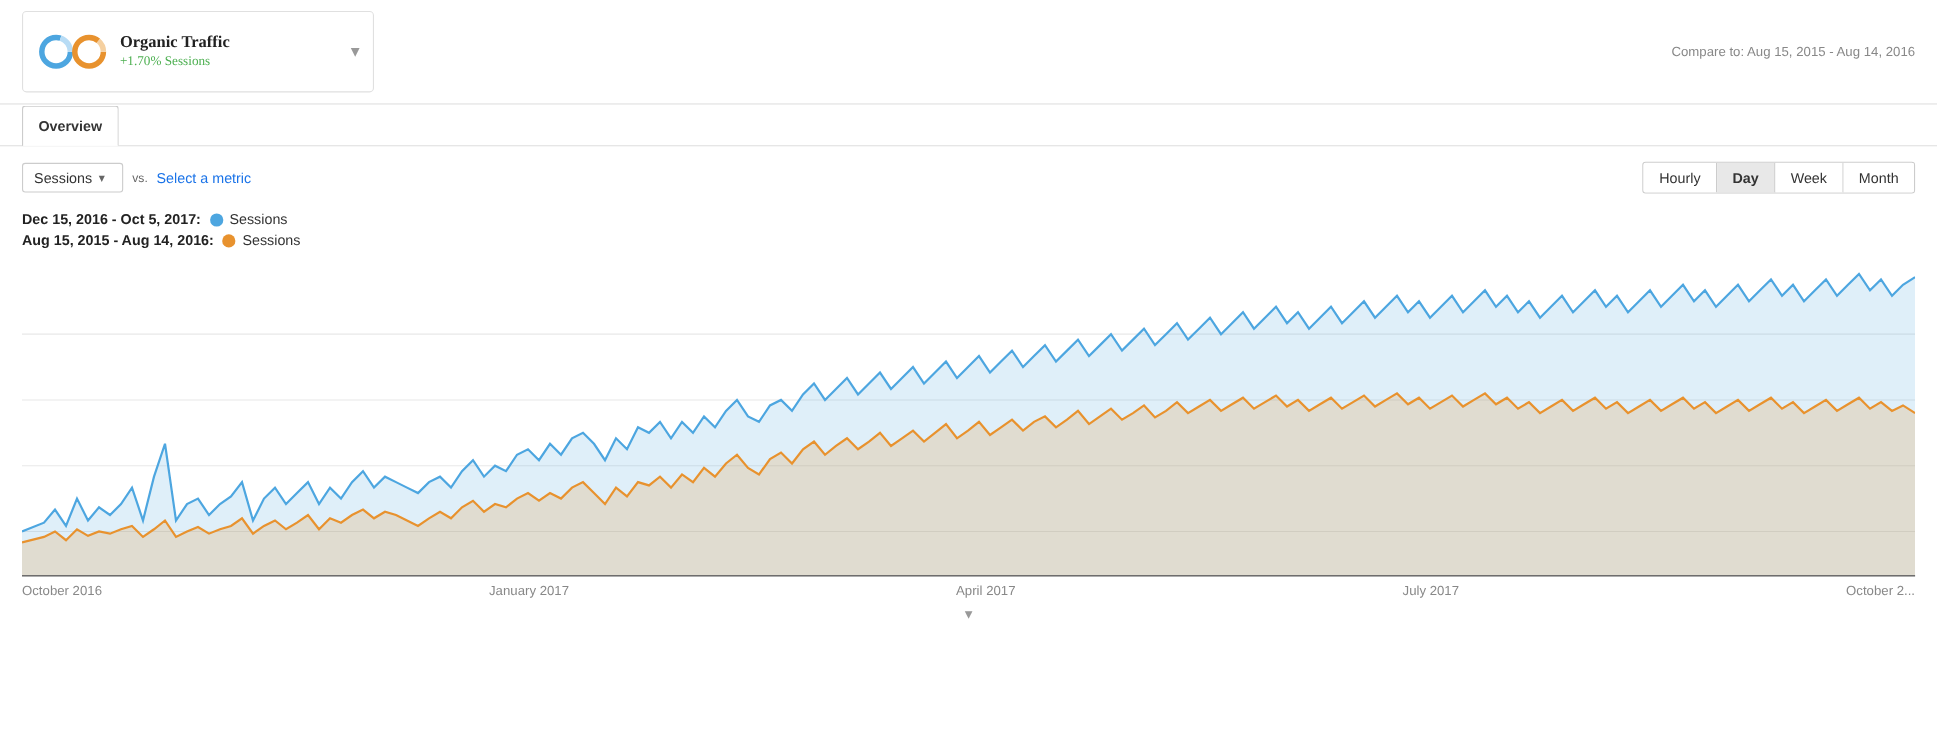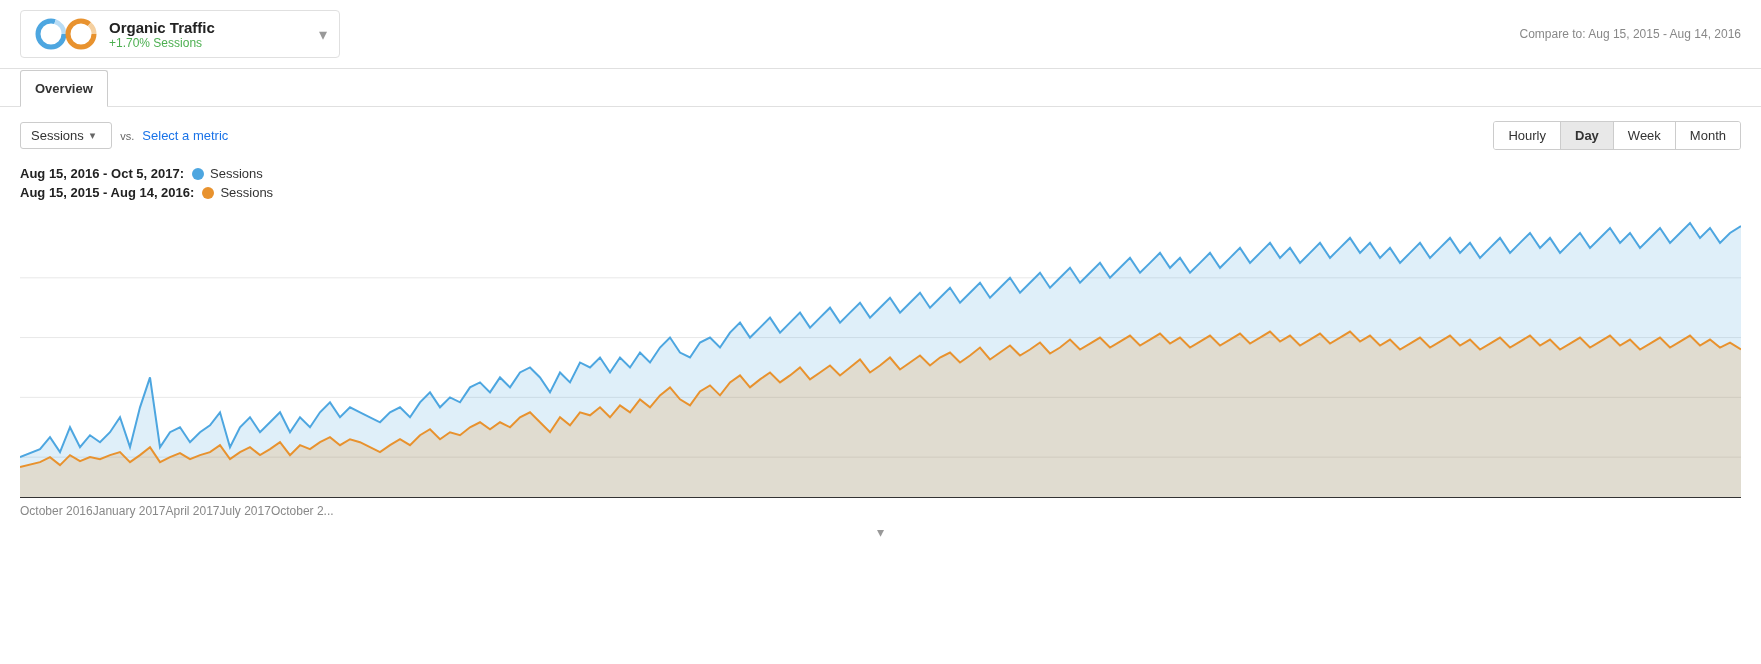--- a/index.html
+++ b/index.html
@@ -10,24 +10,25 @@
       align-items: center;
       padding: 10px 20px;
       border-bottom: 1px solid #e0e0e0;
     }
 
     .segment-box {
       display: flex;
       align-items: center;
       border: 1px solid #e0e0e0;
       border-radius: 4px;
-      padding: 5px 12px;
+      padding: 18px 12px;
       min-width: 320px;
       position: relative;
       cursor: pointer;
+      font-family: Liberation Serif, serif;
     }
 
     .segment-icons {
       display: flex;
       margin-right: 10px;
     }
 
     .donut {
       width: 36px;
       height: 36px;
@@ -221,20 +222,21 @@
       border-bottom: 1px solid #333;
     }
 
     .chart-svg {
       width: 100%;
       height: 100%;
     }
 
     .x-axis {
       display: flex;
+      justify-content: space-between;
       padding: 6px 20px 0;
       color: #888;
       font-size: 12px;
     }
 
     .scrollbar-area {
       display: flex;
       justify-content: center;
       padding: 6px 0 4px;
     }
@@ -295,21 +297,21 @@
   <div class="time-buttons">
     <button class="time-btn">Hourly</button>
     <button class="time-btn active">Day</button>
     <button class="time-btn">Week</button>
     <button class="time-btn">Month</button>
   </div>
 </div>
 
 <div class="legend">
   <div class="legend-row">
-    <span class="legend-label">Aug 15, 2016 - Oct 5, 2017:</span>
+    <span class="legend-label">Dec 15, 2016 - Oct 5, 2017:</span>
     <span class="legend-dot" style="background:#4da6e0;"></span>
     <span class="legend-metric">Sessions</span>
   </div>
   <div class="legend-row">
     <span class="legend-label">Aug 15, 2015 - Aug 14, 2016:</span>
     <span class="legend-dot" style="background:#e8922e;"></span>
     <span class="legend-metric">Sessions</span>
   </div>
 </div>
 

